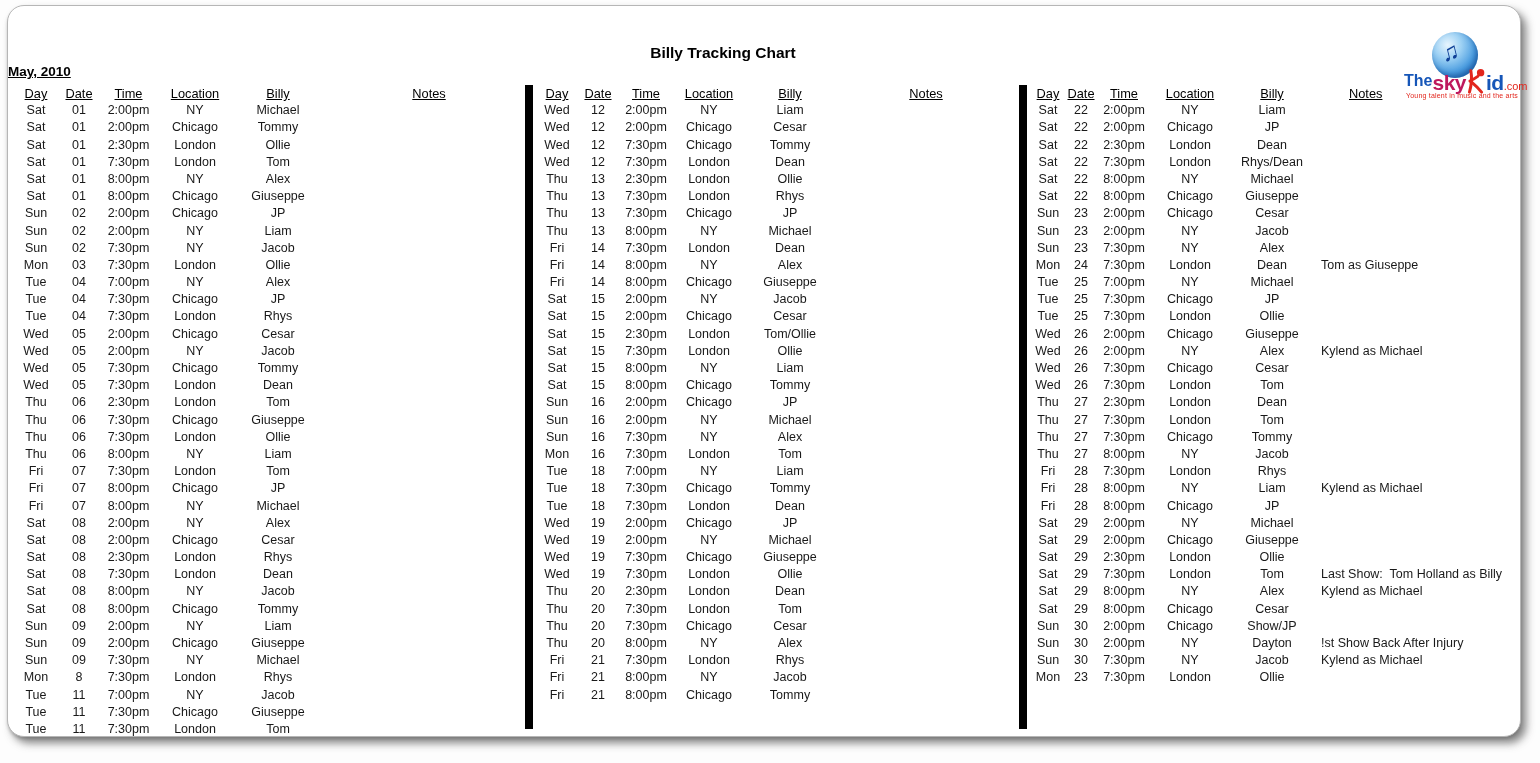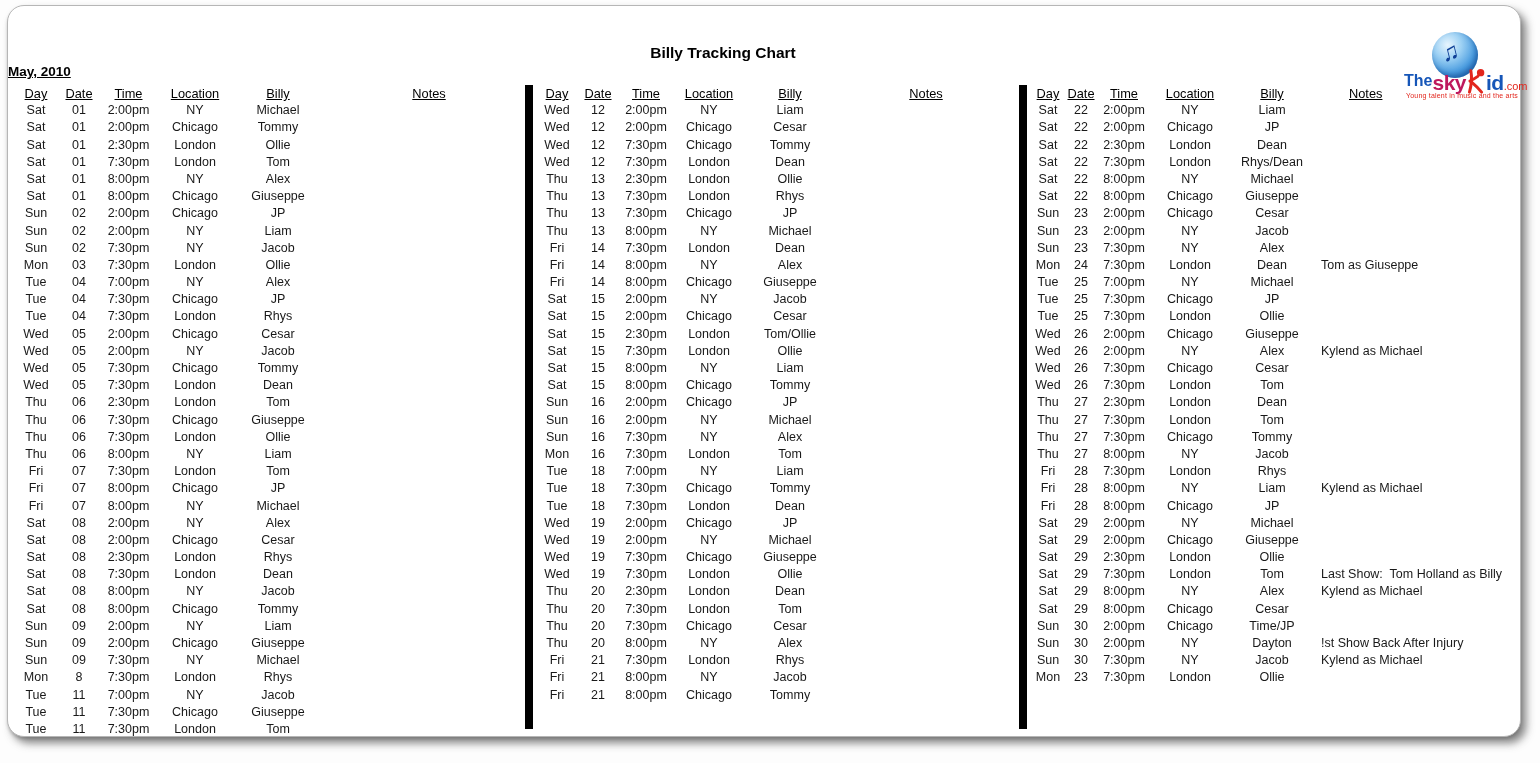--- a/index.html
+++ b/index.html
@@ -908,21 +908,21 @@
           <div class="cell c-time">8:00pm</div>
           <div class="cell c-location">Chicago</div>
           <div class="cell c-billy">Cesar</div>
           <div class="cell c-notes"></div>
         </div>
         <div class="trow">
           <div class="cell c-day">Sun</div>
           <div class="cell c-date">30</div>
           <div class="cell c-time">2:00pm</div>
           <div class="cell c-location">Chicago</div>
-          <div class="cell c-billy">Time/JP</div>
+          <div class="cell c-billy">Show/JP</div>
           <div class="cell c-notes"></div>
         </div>
         <div class="trow">
           <div class="cell c-day">Sun</div>
           <div class="cell c-date">30</div>
           <div class="cell c-time">2:00pm</div>
           <div class="cell c-location">NY</div>
           <div class="cell c-billy">Dayton</div>
           <div class="cell c-notes">!st Show Back After Injury</div>
         </div>

